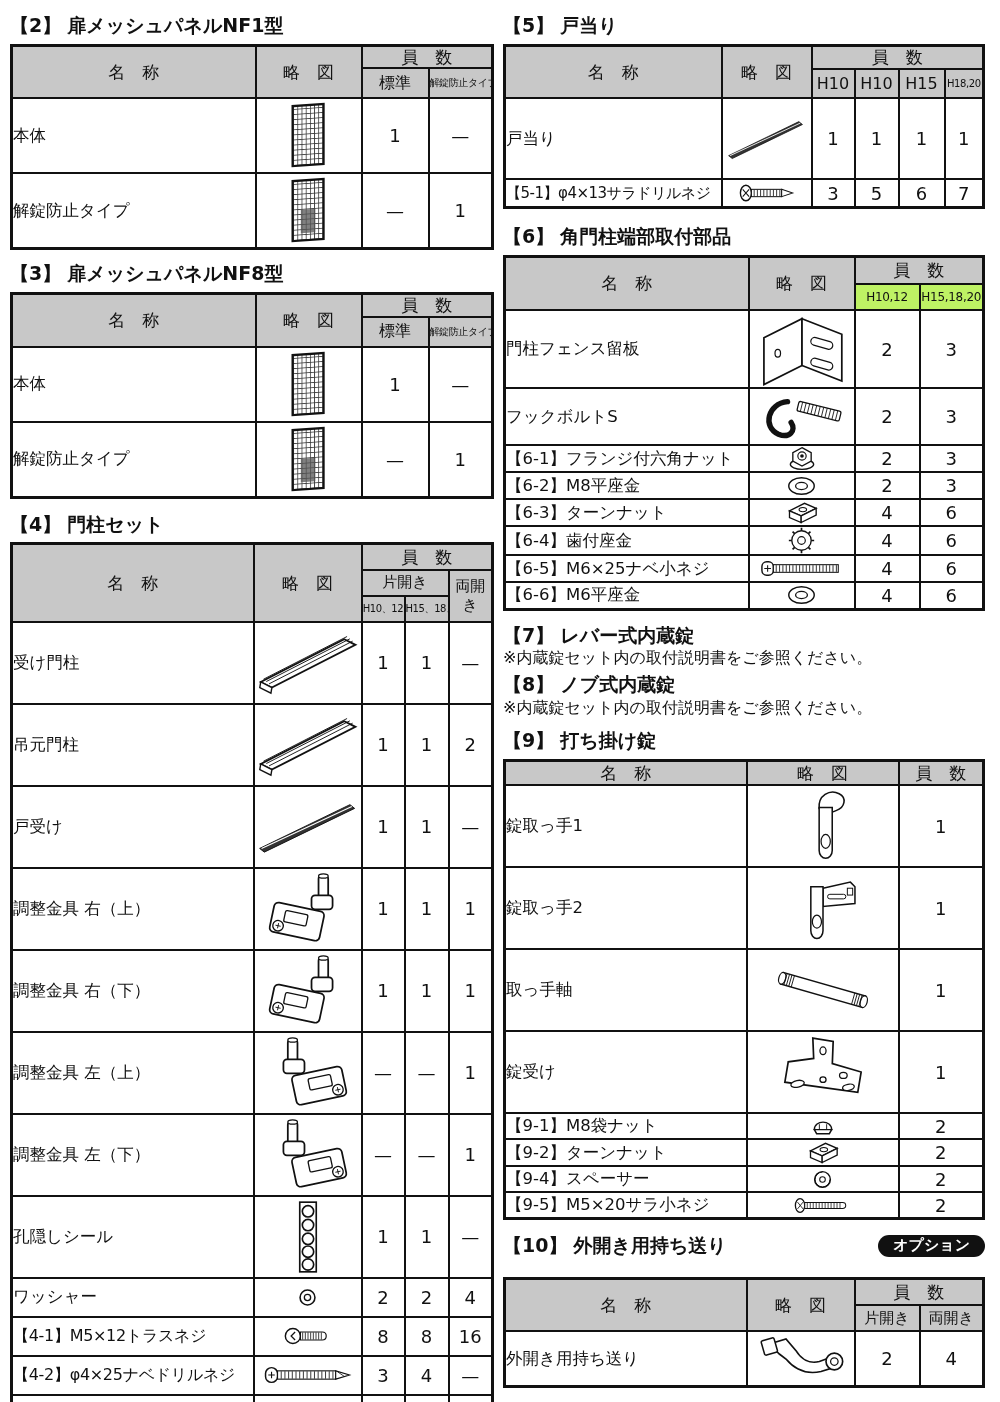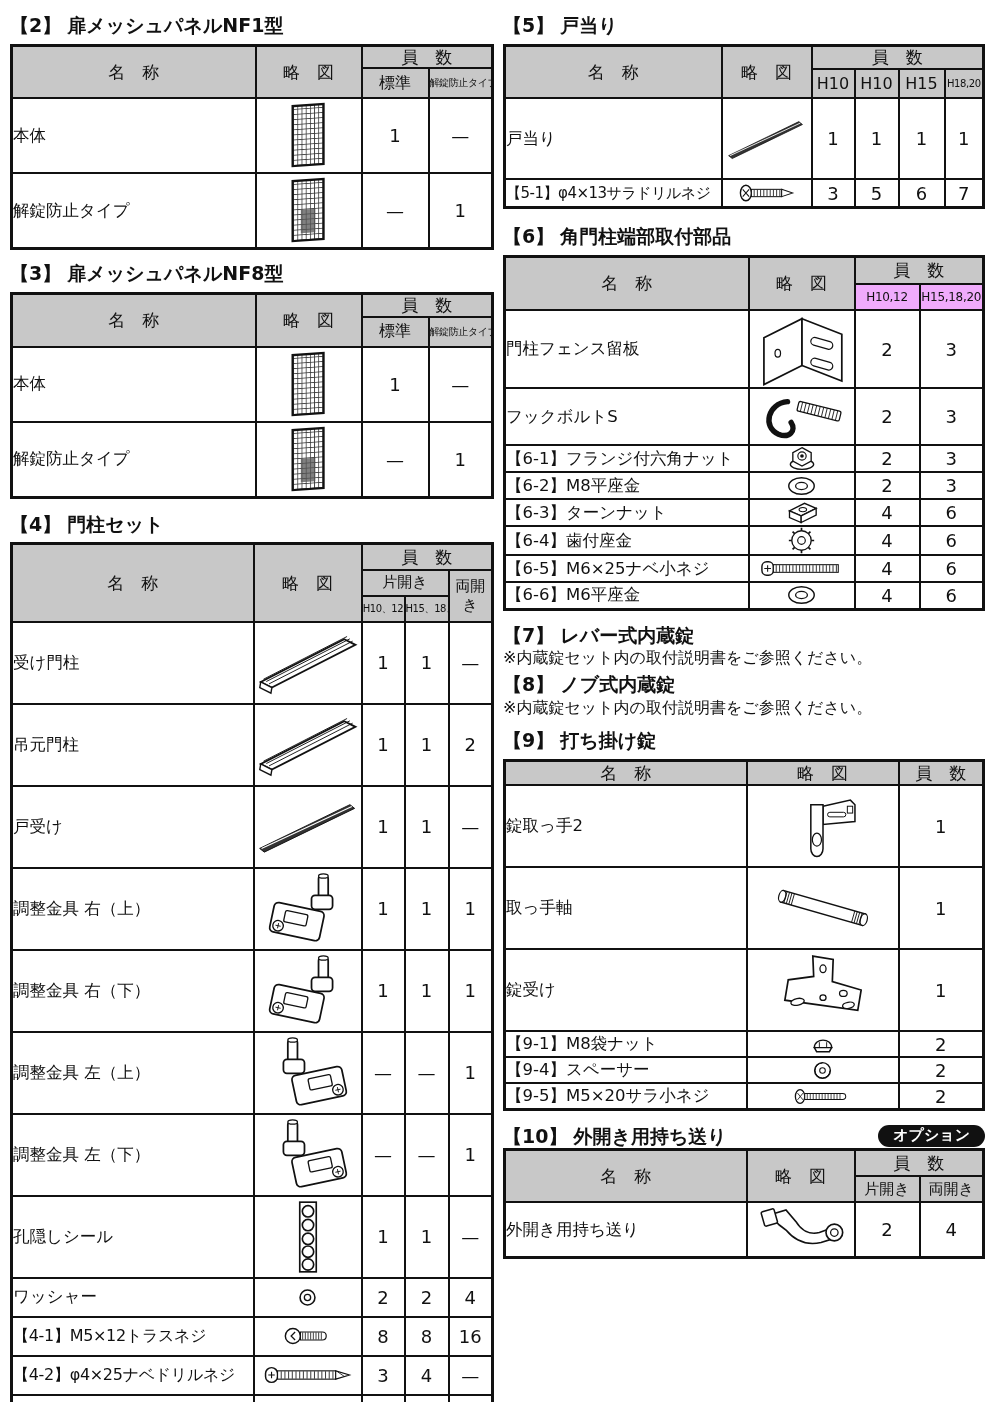--- a/index.html
+++ b/index.html
@@ -8,33 +8,33 @@
   .col{position:absolute;top:12px;}
   .col-left{left:10px;width:484px;}
   .col-right{left:503px;width:482px;}
 
   .sec{margin:0;}
   .mt12{margin-top:12px;} .mt14{margin-top:14px;} .mt13{margin-top:13px;}
   .mt5{margin-top:5px;} .mt11{margin-top:11px;} .mt16{margin-top:16px;} .mt2{margin-top:2px;}
 
   .sec-title{display:flex;align-items:baseline;gap:6px;font-size:19px;font-weight:bold;
              margin:0 0 7px 0;line-height:1.2;}
-  .title-row{display:flex;justify-content:space-between;align-items:center;margin:0 0 0 0;}
+  .title-row{display:flex;justify-content:space-between;align-items:flex-end;margin:0 0 20px 0;}
   .title-row .sec-title{margin:0;}
   .badge{background:#111;color:#fff;border-radius:14px;padding:3px 15px 4px;
          font-size:15px;font-weight:bold;line-height:1;}
 
   table{border-collapse:collapse;table-layout:fixed;width:100%;}
   .t{border:3px solid #111;}
   .t th,.t td{border:2px solid #111;padding:0;overflow:hidden;}
   th.g{background:#c8c8c8;font-weight:normal;font-size:17px;text-align:center;line-height:1.1;}
   th.sub{background:#c8c8c8;font-weight:normal;font-size:16px;text-align:center;}
   th.tiny{background:#c8c8c8;font-weight:normal;font-size:10px;letter-spacing:-0.4px;
           text-align:center;white-space:nowrap;}
-  th.sm12{background:#f0abfc;font-weight:normal;font-size:12px;letter-spacing:-0.3px;
+  th.sm12{background:#bef264;font-weight:normal;font-size:12px;letter-spacing:-0.3px;
           text-align:center;white-space:nowrap;}
   th.sm15{background:#c8c8c8;font-weight:normal;font-size:15px;text-align:center;}
   .nm{font-size:16.5px;text-align:left;padding:2px 3px 2px 8px;white-space:nowrap;}
   .nm.cond{font-size:15px;letter-spacing:-0.5px;margin-top:40px;}
   .nm.cond2{font-size:16px;letter-spacing:-0.3px;margin-left:44px;}
   .q{font-size:18px;text-align:center;}
   .sk{text-align:center;vertical-align:middle;}
 
   .t2 tr.h1{height:23px;} .t2 tr.h2{height:30px;} .t2 tr.big{height:75px;}
   .t4 tr.h{height:26px;} .t4 tr.big{height:82px;} .t4 tr.sm{height:39px;}
@@ -697,20 +697,29 @@
             <col style="width:152px">
             <col>
           </colgroup>
         <tbody>
             <tr class="h">
           <th class="g">名　称</th>
           <th class="g">略　図</th>
           <th class="g">員　数</th>
         </tr>
         <tr class="big">
+          <td class="nm">錠取っ手1</td>
+          <td class="sk">
+                <svg class="ic ic-h1">
+                  <use href="#sym-handle1"></use>
+                </svg>
+              </td>
+          <td class="q">1</td>
+        </tr>
+        <tr class="big">
           <td class="nm">錠取っ手2</td>
           <td class="sk">
                 <svg class="ic ic-h2">
                   <use href="#sym-handle2"></use>
                 </svg>
               </td>
           <td class="q">1</td>
         </tr>
         <tr class="big">
           <td class="nm">取っ手軸</td>
@@ -728,20 +737,29 @@
                   <use href="#sym-latch"></use>
                 </svg>
               </td>
           <td class="q">1</td>
         </tr>
         <tr class="sm">
           <td class="nm">【9-1】M8袋ナット</td>
           <td class="sk">
                 <svg class="ic ic-capnut">
                   <use href="#sym-capnut"></use>
+                </svg>
+              </td>
+          <td class="q">2</td>
+        </tr>
+        <tr class="sm">
+          <td class="nm">【9-2】ターンナット</td>
+          <td class="sk">
+                <svg class="ic ic-turnnut">
+                  <use href="#sym-turnnut"></use>
                 </svg>
               </td>
           <td class="q">2</td>
         </tr>
         <tr class="sm">
           <td class="nm">【9-4】スペーサー</td>
           <td class="sk">
                 <svg class="ic ic-spiral">
                   <use href="#sym-spiral"></use>
                 </svg>

